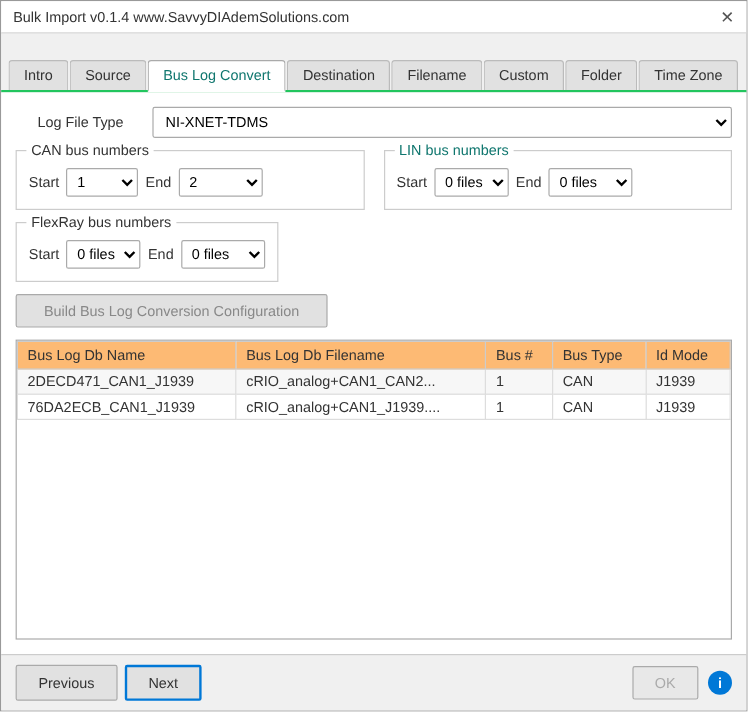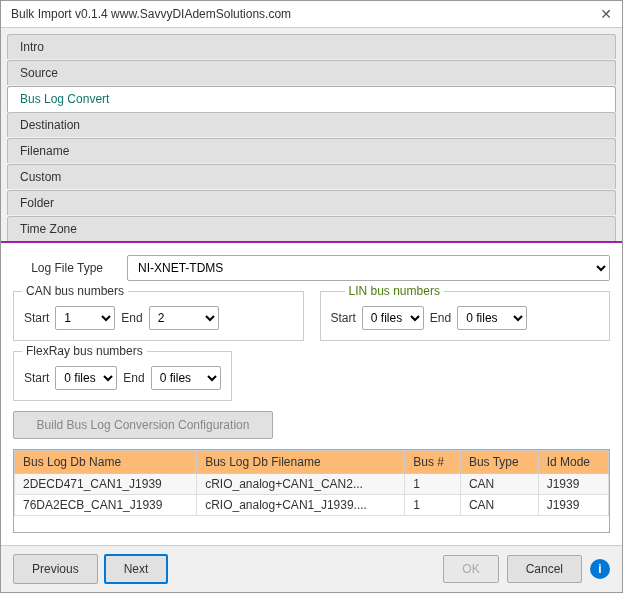--- a/index.html
+++ b/index.html
@@ -33,24 +33,23 @@
       cursor: pointer;
       font-size: 14px;
       color: #555;
       background: none;
       border: none;
       line-height: 1;
     }
     .tabs {
       display: flex;
       background: #f0f0f0;
-      border-bottom: 2px solid #a21caf;
-      padding: 6px 6px 0 6px;
+      border-bottom: 2px solid #22c55e;
+      padding: 22px 6px 0 6px;
       gap: 1px;
-      flex-direction: column;
     }
     .tab {
       padding: 5px 12px;
       border: 1px solid #bbb;
       border-bottom: none;
       background: #e1e1e1;
       cursor: pointer;
       font-size: 12px;
       color: #333;
       border-radius: 3px 3px 0 0;
@@ -248,21 +247,21 @@
             <option>1</option>
           </select>
           <label>End</label>
           <select class="bus-select" style="min-width:70px;">
             <option>2</option>
           </select>
         </div>
       </div>
 
       <div style="flex:1; border:1px solid #ccc; padding: 10px 10px 10px; position:relative;">
-        <span style="position:absolute;top:-8px;left:24px;background:#fff;padding:0 4px;font-size:12px;color:#4d7c0f;">LIN bus numbers</span>
+        <span style="position:absolute;top:-8px;left:8px;background:#fff;padding:0 4px;font-size:12px;color:#0f766e;">LIN bus numbers</span>
         <div class="bus-group-inner">
           <label>Start</label>
           <select class="bus-select">
             <option>0 files</option>
           </select>
           <label>End</label>
           <select class="bus-select" style="min-width:70px;">
             <option>0 files</option>
           </select>
         </div>
@@ -321,17 +320,16 @@
 
   </div>
 
   <div class="footer">
     <div class="footer-left">
       <button class="btn">Previous</button>
       <button class="btn btn-active">Next</button>
     </div>
     <div class="footer-right">
       <button class="btn btn-disabled" disabled="">OK</button>
-      <button class="btn">Cancel</button>
       <div class="info-icon">i</div>
     </div>
   </div>
 </div>
 
 </body></html>

